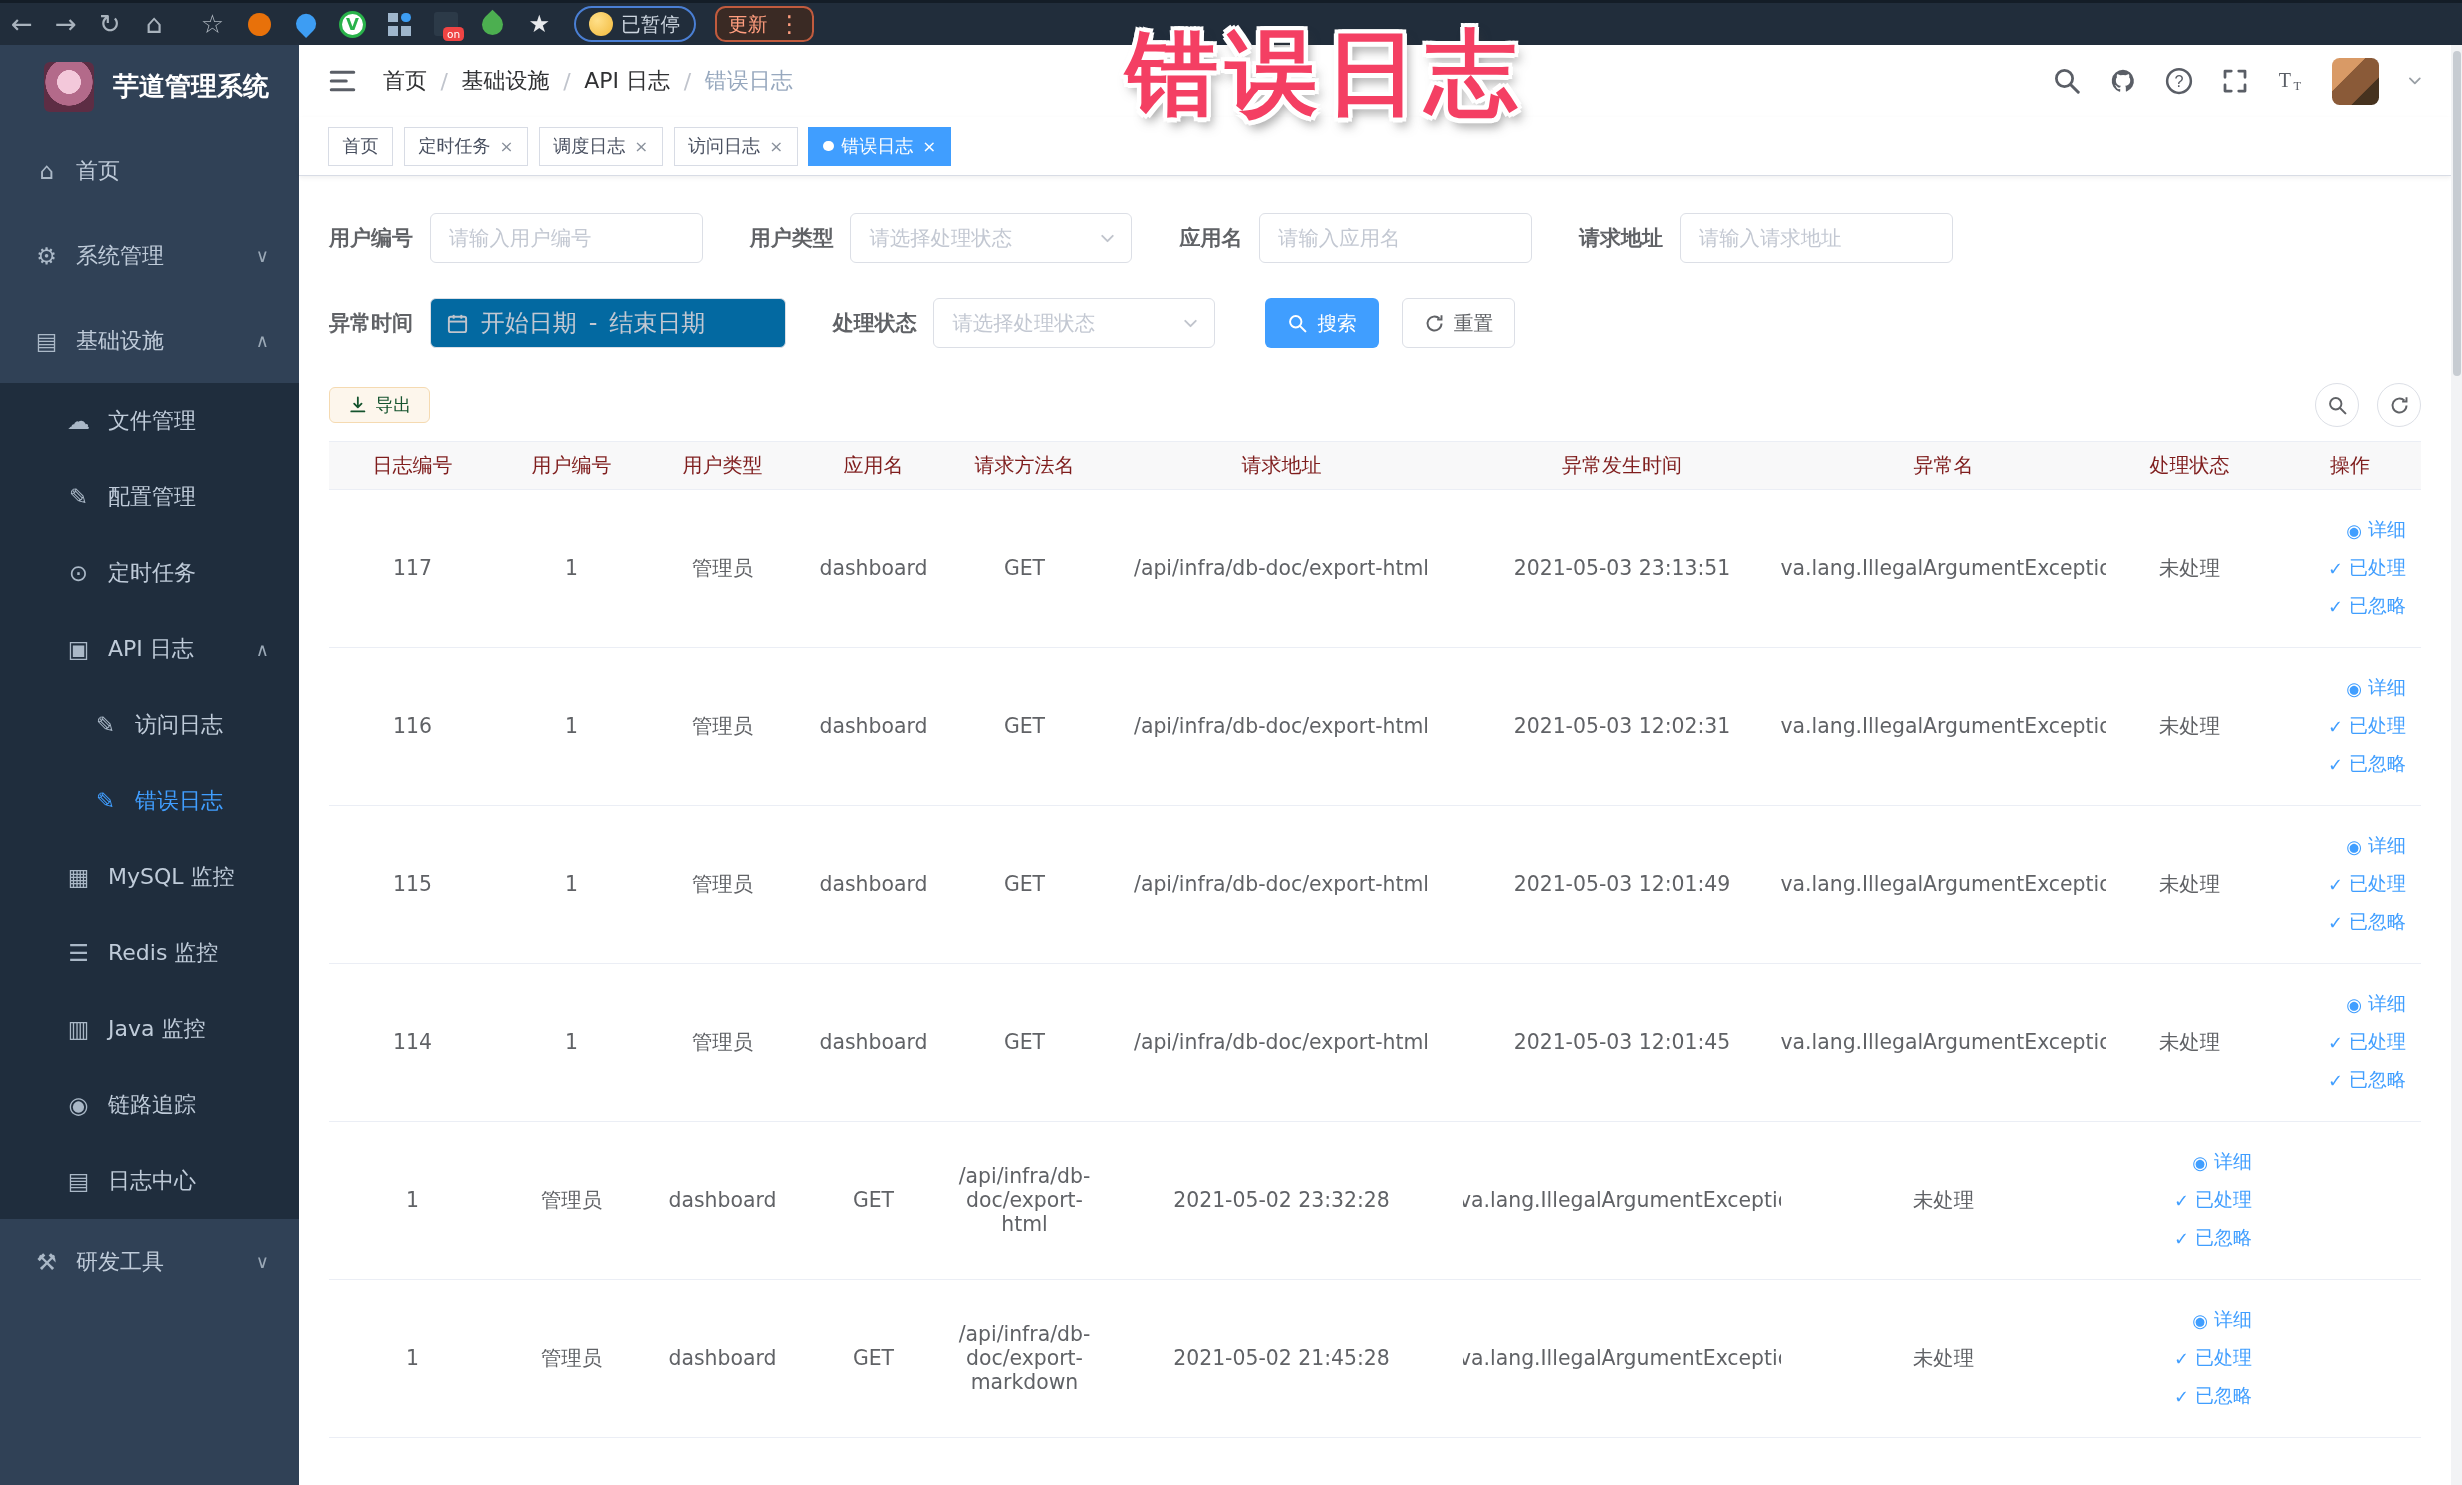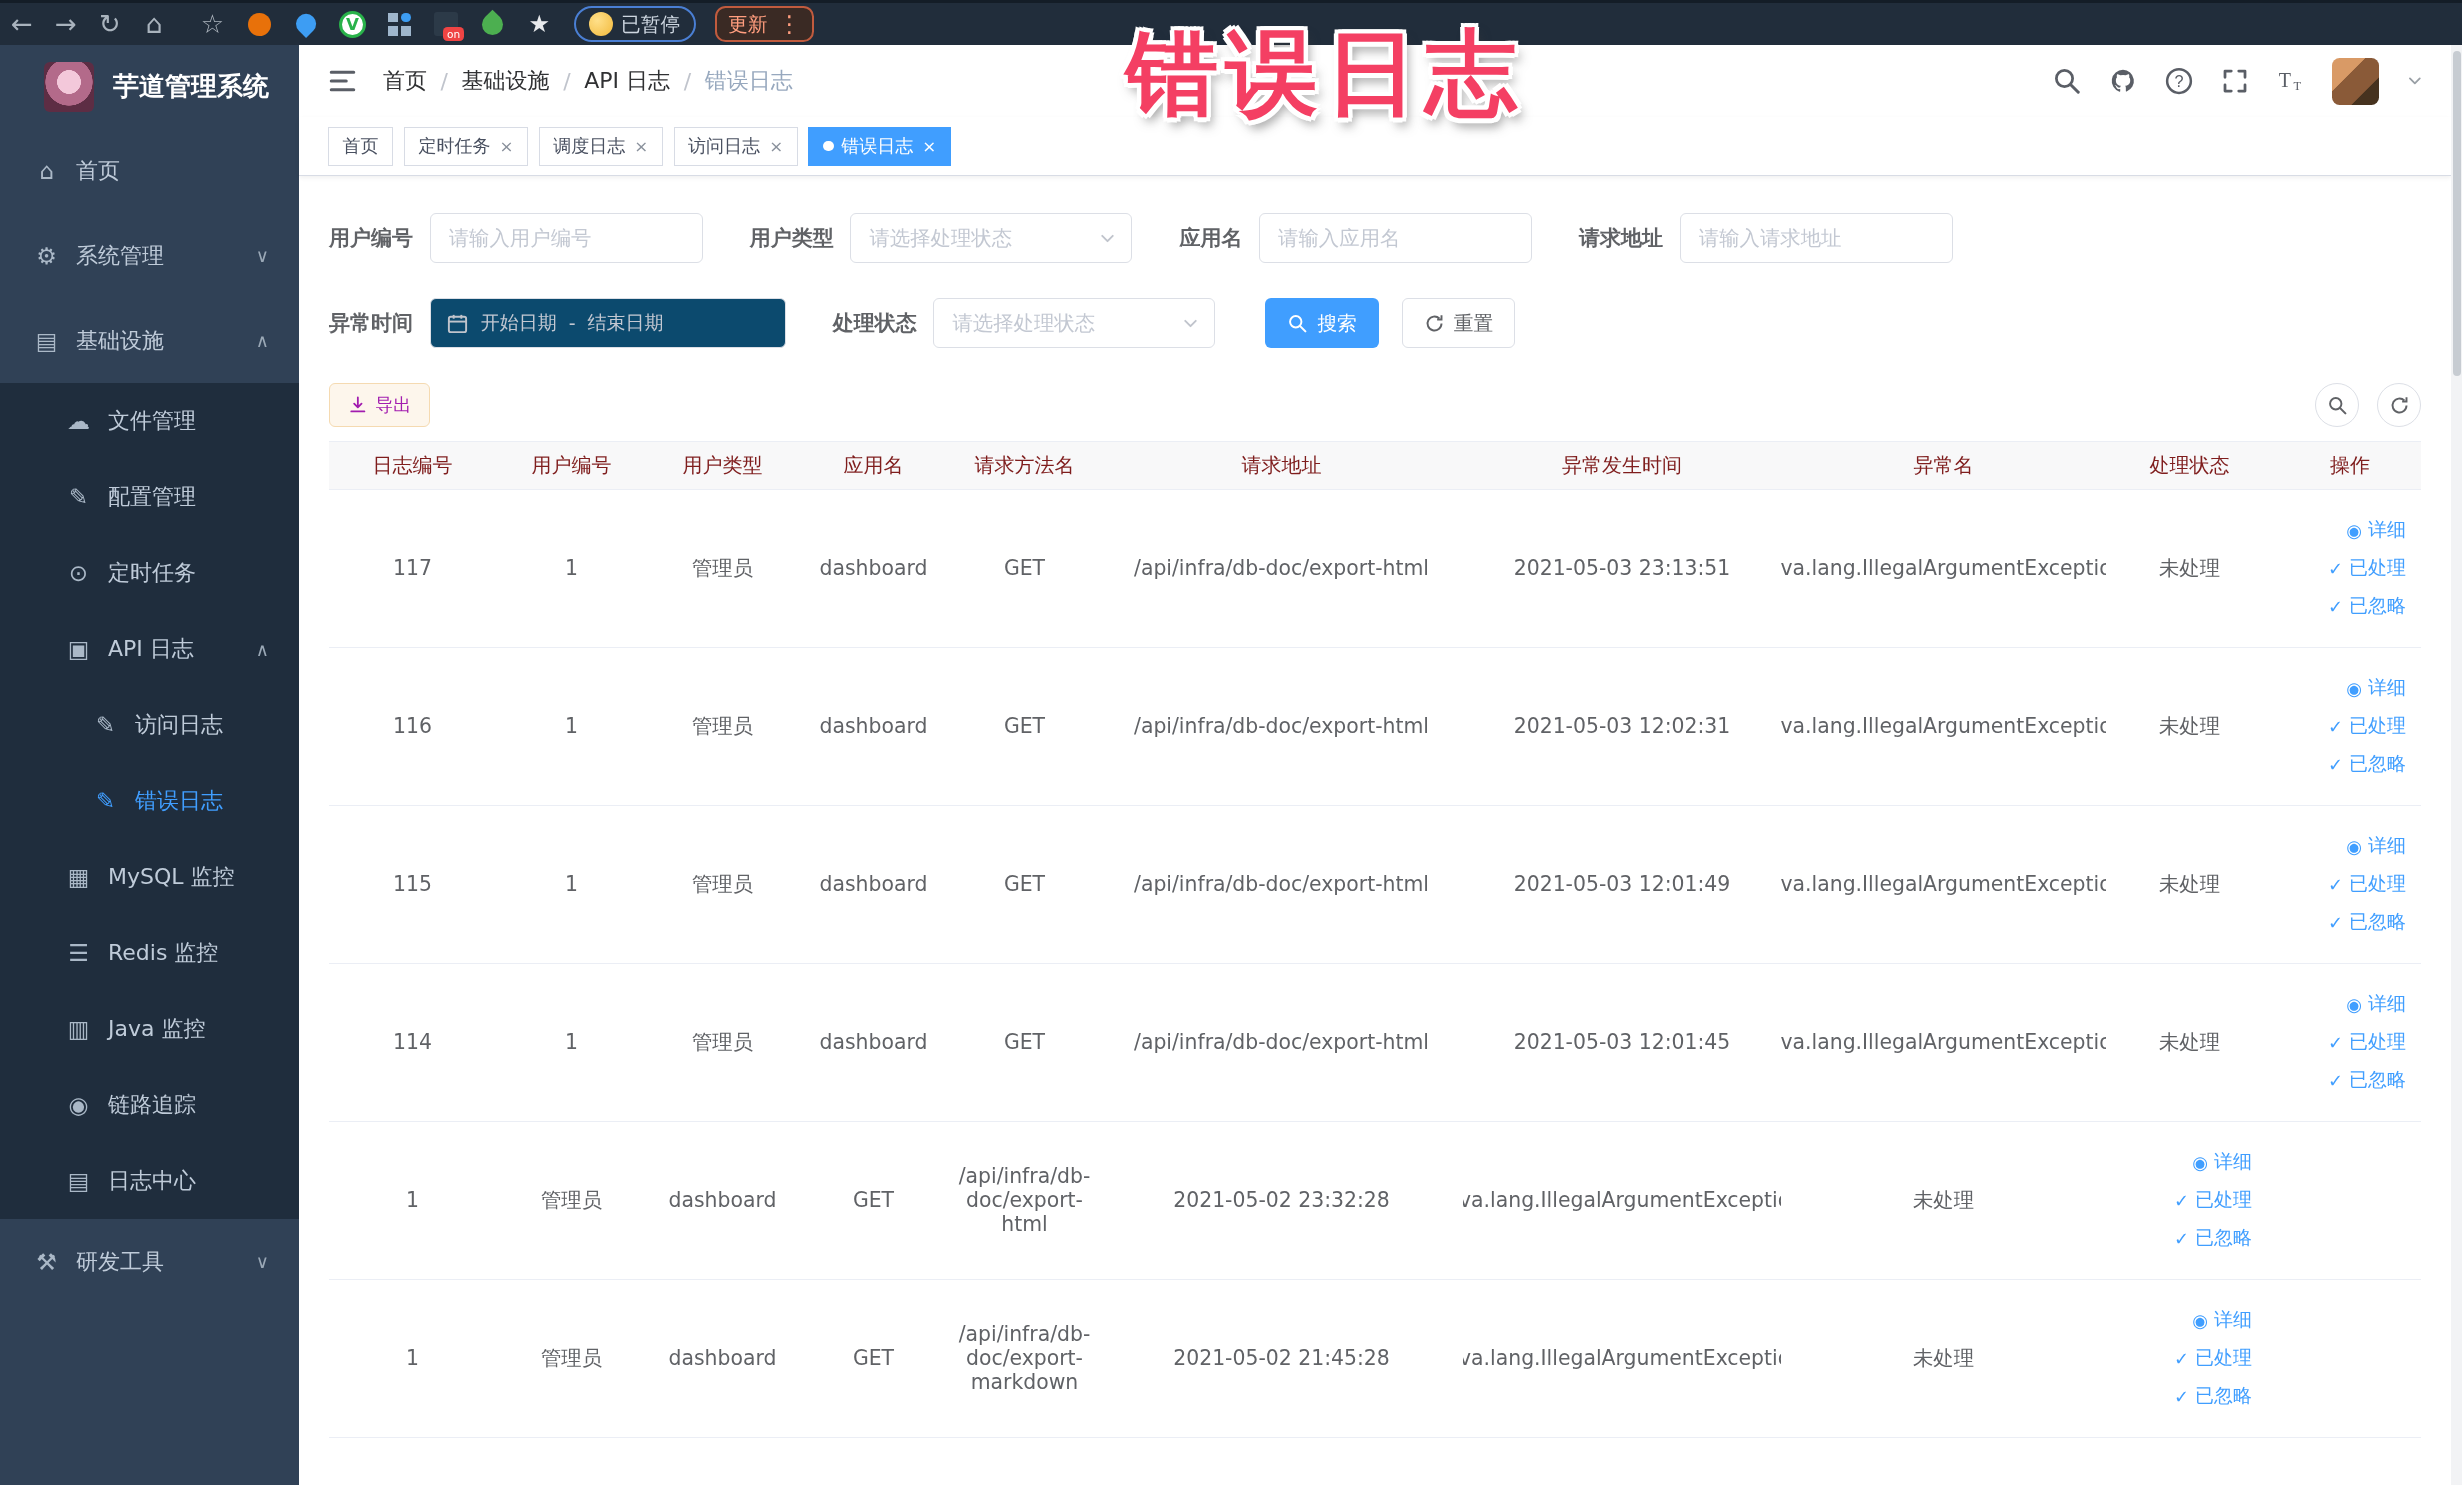--- a/index.html
+++ b/index.html
@@ -88,32 +88,32 @@
   
   .f-row { display:flex; align-items:center; margin-bottom:35px; }
   .f-label { font-size:21px; font-weight:bold; color:#606266; margin-right:16.7px; white-space:nowrap; }
   .f-group { display:flex; align-items:center; margin-right:47px; }
   .t-input { height:50px; border:0.8px solid #dcdfe6; border-radius:6px; background:#fff; font-size:20.4px;
     color:#606266; padding:0 18px; width:273px; font-family:inherit; }
   .t-input::placeholder { color:#c3c8d2; }
   .sel { position:relative; width:282px; height:50px; border:0.8px solid #dcdfe6; border-radius:6px; background:#fff;
     display:flex; align-items:center; padding:0 45px 0 18px; font-size:20.4px; color:#c3c8d2; cursor:pointer; }
   .sel .s-caret { position:absolute; right:13.6px; width:21px; height:21px; color:#c0c4cc; }
-  .range { width:356px; height:50px; border:0.8px solid #dcdfe6; border-radius:6px; background:#0c4a6e;
-    display:flex; align-items:center; padding:0 15px; gap:12px; font-size:19px; color:#c3c8d2; cursor:text; }
+  .range { width:356px; height:50px; border:0.8px solid #dcdfe6; border-radius:6px; background:#0369a1;
+    display:flex; align-items:center; padding:0 15px; gap:12px; font-size:24px; color:#c3c8d2; cursor:text; }
   .range .cal { width:23px; height:23px; color:#c0c4cc; flex:none; }
   .range .rsep { color:#c3c8d2; }
   .btn { display:flex; align-items:center; gap:9px; height:50px; padding:0 21px; border-radius:6px;
     font-size:19.7px; cursor:pointer; border:0.8px solid transparent; }
   .btn .b-ic { width:21px; height:21px; }
   .btn-primary { background:#409eff; color:#fff; margin-left:3px; }
   .btn-plain { background:#fff; border-color:#dcdfe6; color:#606266; margin-left:23px; }
 
   .tools-row { display:flex; align-items:center; margin-top:3px; }
-  .btn-export { height:44px; padding:8px 18px; background:#fdf6ec; border:0.8px solid #f5dab1; color:#a21caf;
+  .btn-export { height:36px; padding:8px 18px; background:#fdf6ec; border:0.8px solid #f5dab1; color:#14532d;
     border-radius:6px; font-size:18px; display:flex; align-items:center; gap:7.6px; cursor:pointer; }
   .btn-export .b-ic { width:19.7px; height:19.7px; }
   .right-tools { margin-left:auto; display:flex; gap:18px; }
   .circle-btn { width:44px; height:44px; border-radius:50%; border:0.8px solid #dcdfe6; background:#fff;
     color:#606266; display:flex; align-items:center; justify-content:center; cursor:pointer; }
   .circle-btn .b-ic { width:21px; height:21px; }
 
   
   .table { margin-top:13.6px; border-top:0.8px solid #ebeef5; }
   .t-head, .t-row { display:grid;

